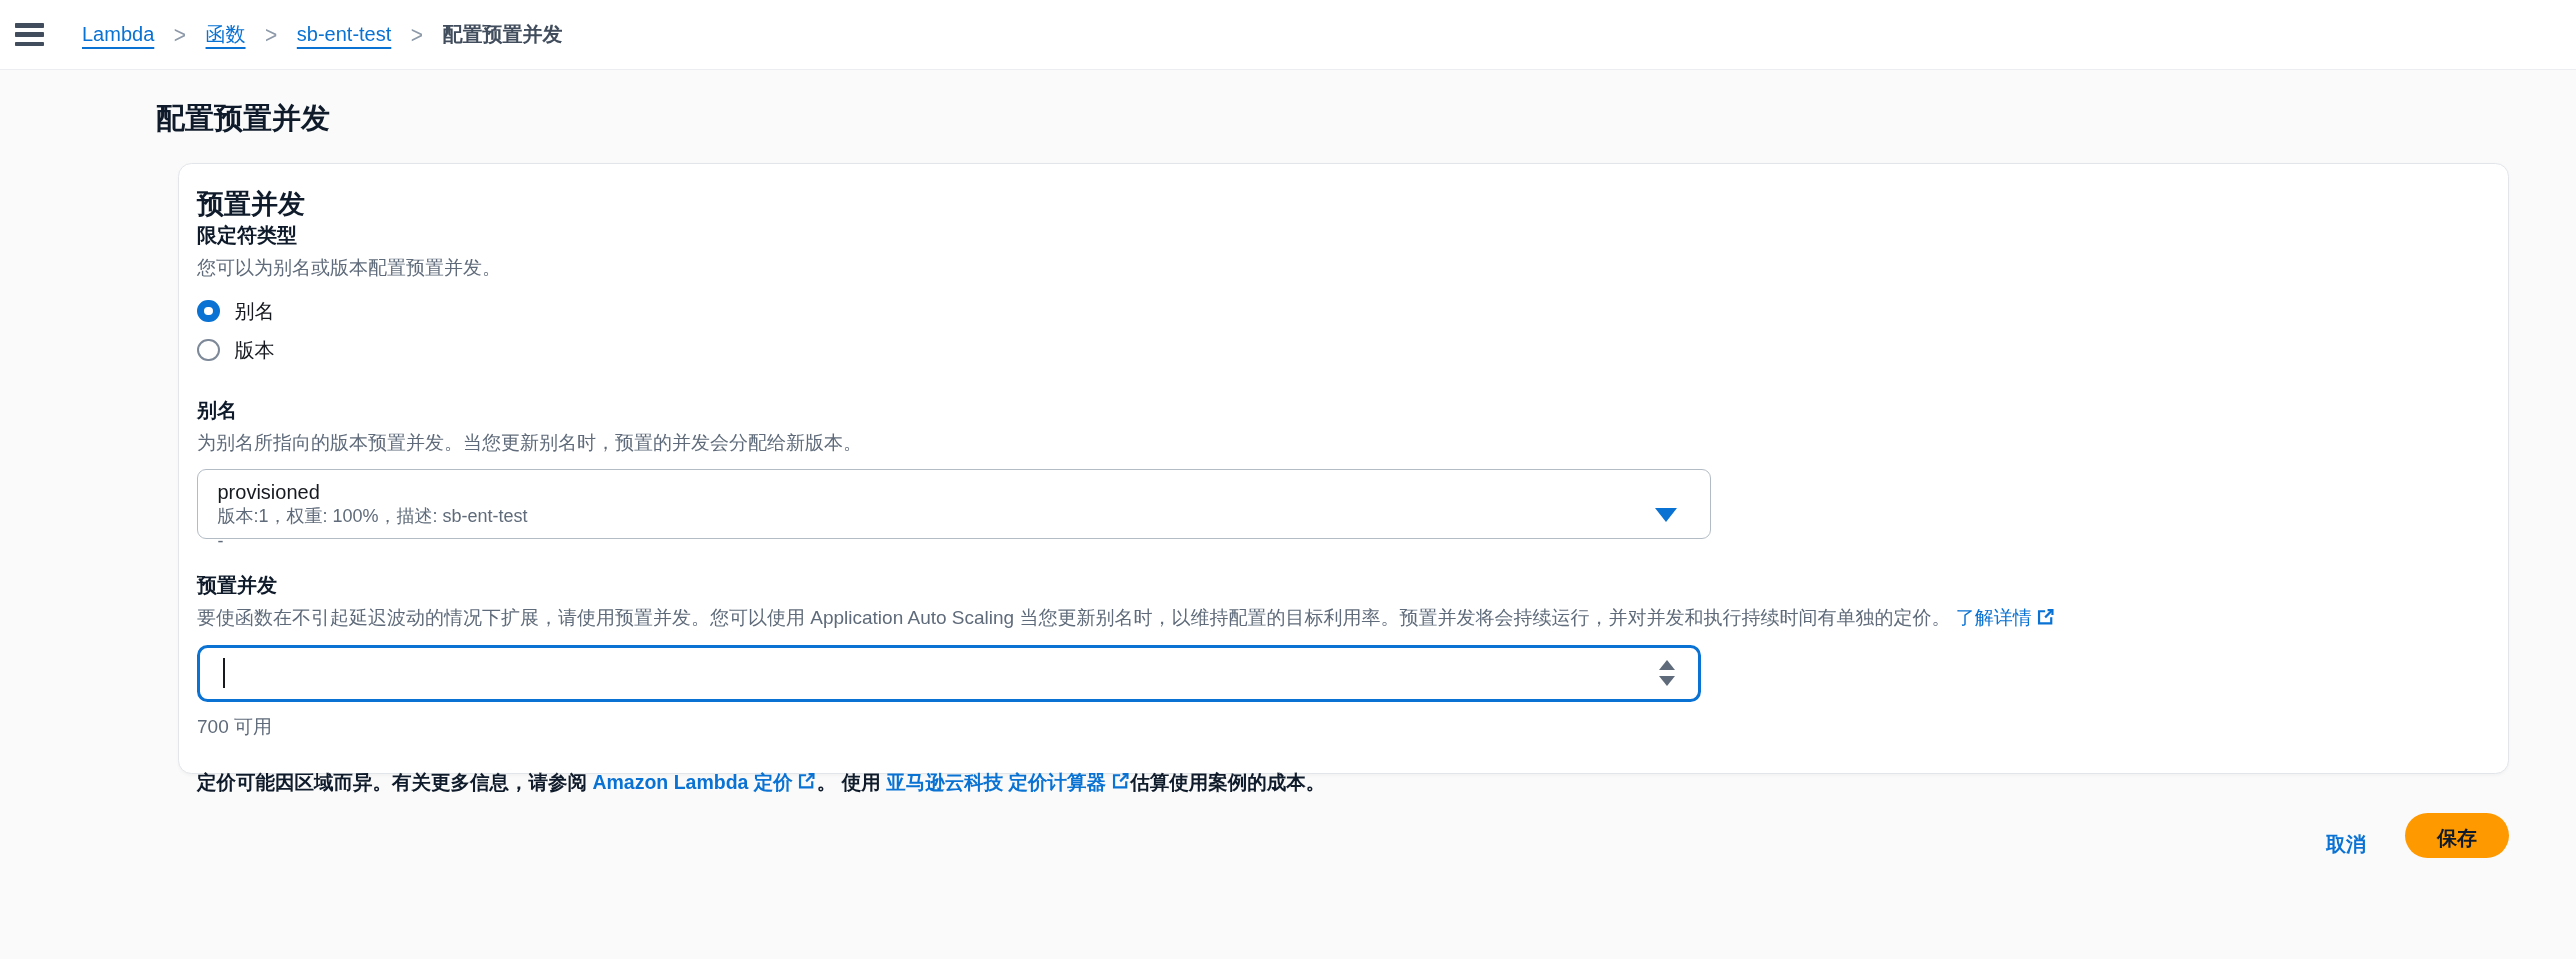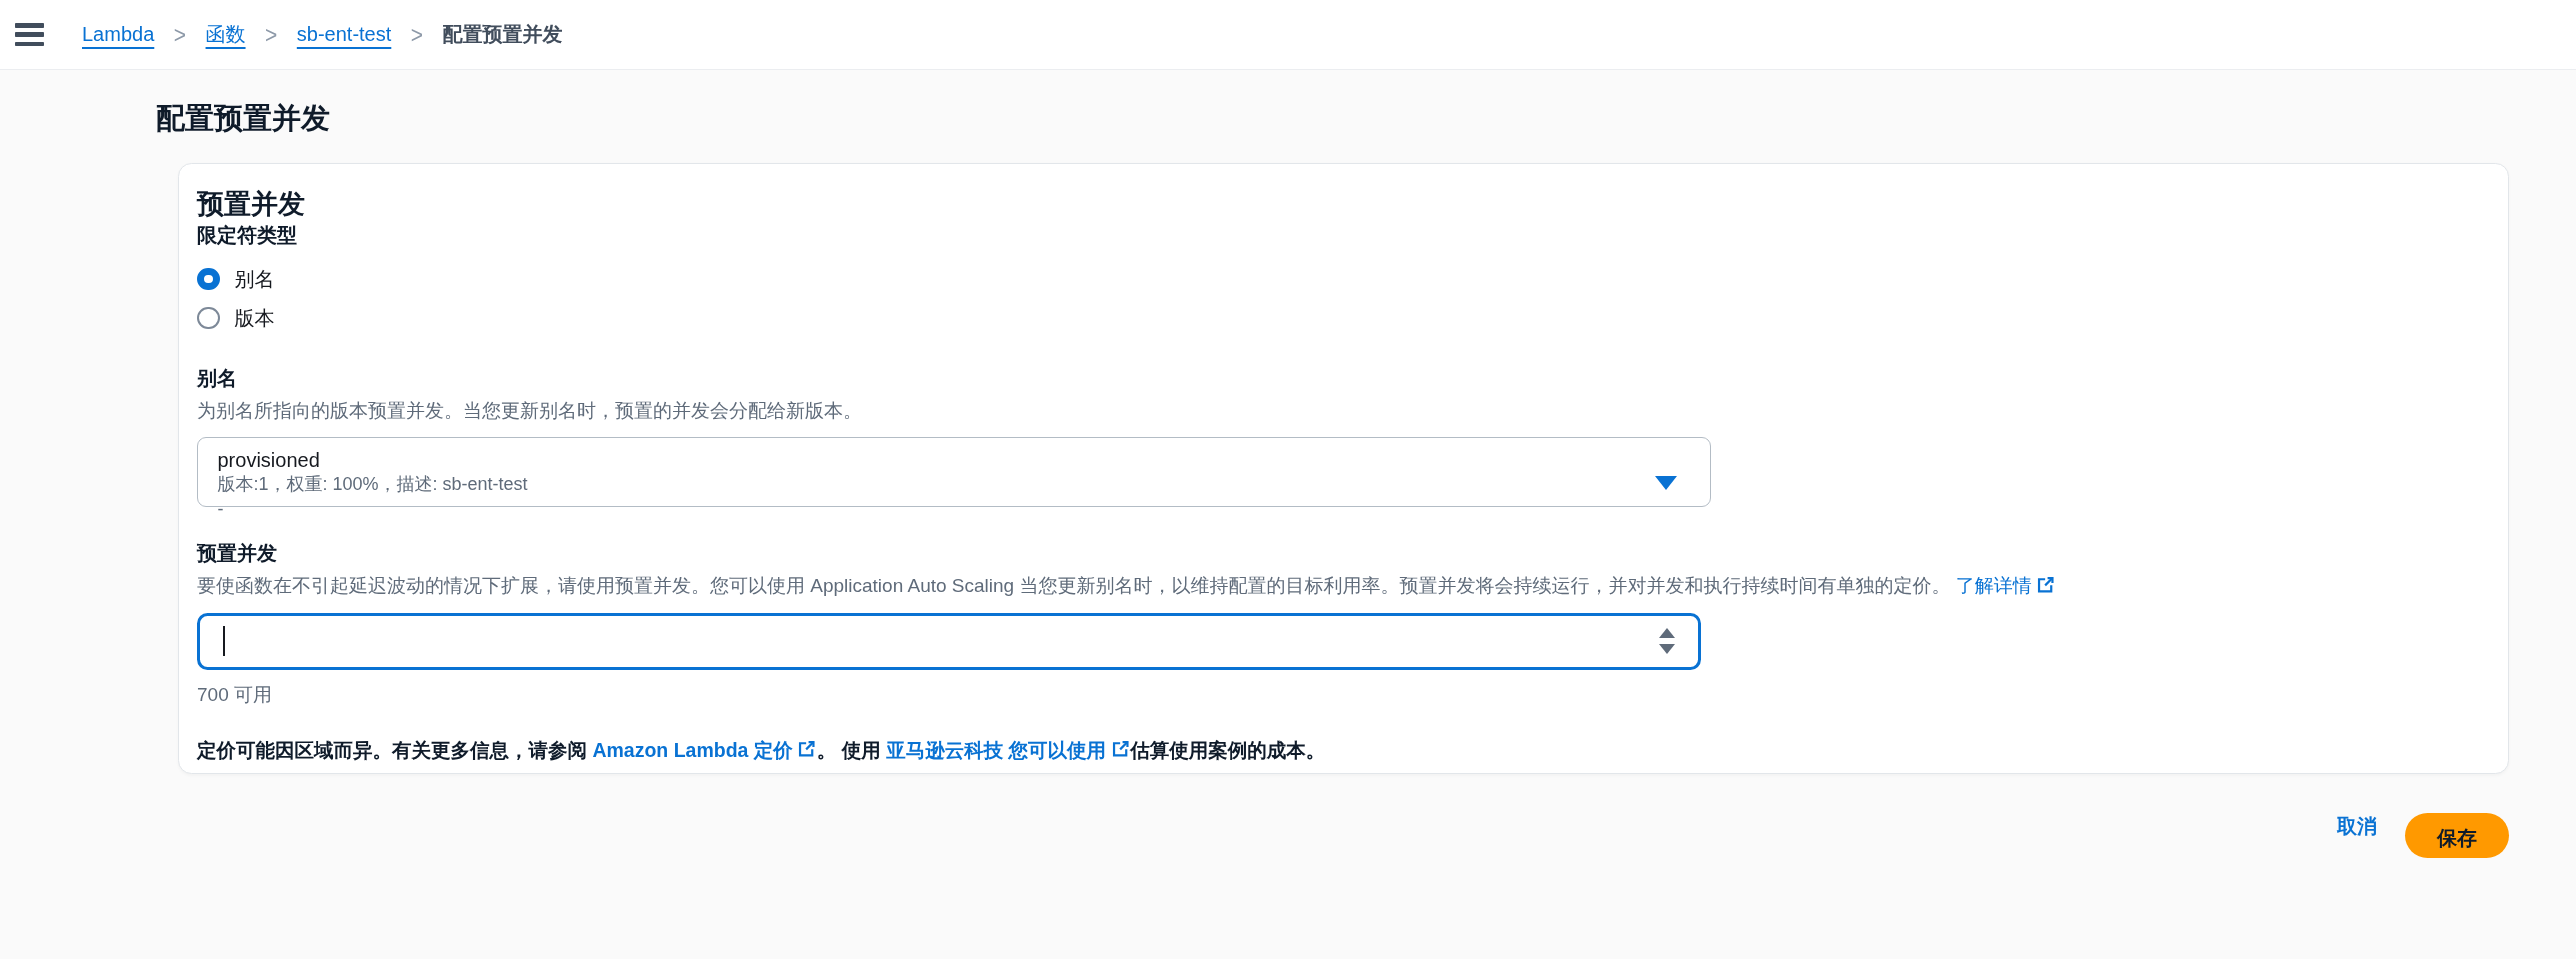--- a/index.html
+++ b/index.html
@@ -92,21 +92,21 @@
   .tri-down { width:0; height:0; border-left:8.3px solid transparent; border-right:8.3px solid transparent; border-top:10.5px solid #5f6b7a; }
 
   .avail-note { margin-top:12px; font-size:19px; color:#5f6b7a; }
 
   .pricing-note { margin-top:29px; font-size:19.5px; font-weight:700; color:#0f1b2a; }
   .pricing-note .inline-link { font-weight:700; }
 
   
   .actions {
     margin:39px 67px 0 178px;
-    display:flex; justify-content:flex-end; align-items:flex-start; gap:28px;
+    display:flex; justify-content:flex-end; align-items:flex-end; gap:39px;
   }
   .btn-link { background:none; border:none; font-family:inherit; font-size:20px; font-weight:700; color:#0972d3; cursor:pointer; }
   .btn-primary {
     border:none; font-family:inherit;
     height:45px; padding:12px 32px; border-radius:22.6px;
     background:#ff9900; color:#0f1b2a;
     font-size:20px; font-weight:700; cursor:pointer;
   }
 </style>
 </head>
@@ -129,20 +129,21 @@
   </nav>
 </div>
 
 <h1 class="page-title">配置预置并发</h1>
 
 <section class="card">
   <h2 class="card-title">预置并发</h2>
 
   <div class="sect-qualifier">
     <div class="field-label">限定符类型</div>
+    <div class="field-desc">您可以为别名或版本配置预置并发。</div>
     <div class="radio-group">
       <div class="radio-row">
         <span class="radio-circle checked"></span>
         <span class="radio-label">别名</span>
       </div>
       <div class="radio-row">
         <span class="radio-circle"></span>
         <span class="radio-label">版本</span>
       </div>
     </div>
@@ -178,21 +179,21 @@
       </span>
     </div>
     <div class="avail-note">700 可用</div>
   </div>
 
   <div class="pricing-note">
     <span>定价可能因区域而异。有关更多信息，请参阅 </span><a class="inline-link"><span>Amazon Lambda 定价</span><svg class="ext-icon" viewBox="0 0 16 16" fill="none" stroke="#0972d3" stroke-width="1.8">
           <path d="M12.5 8.5v5h-10v-10h5"></path>
           <path d="M9.5 2.5h4v4"></path>
           <path d="M13.5 2.5L7.5 8.5"></path>
-        </svg></a><span>。 使用 </span><a class="inline-link"><span>亚马逊云科技 您可以使用</span><svg class="ext-icon" viewBox="0 0 16 16" fill="none" stroke="#0972d3" stroke-width="1.8">
+        </svg></a><span>。 使用 </span><a class="inline-link"><span>亚马逊云科技 定价计算器</span><svg class="ext-icon" viewBox="0 0 16 16" fill="none" stroke="#0972d3" stroke-width="1.8">
           <path d="M12.5 8.5v5h-10v-10h5"></path>
           <path d="M9.5 2.5h4v4"></path>
           <path d="M13.5 2.5L7.5 8.5"></path>
         </svg></a><span>估算使用案例的成本。</span>
   </div>
 </section>
 
 <div class="actions">
   <button class="btn-link">取消</button>
   <button class="btn-primary">保存</button>

